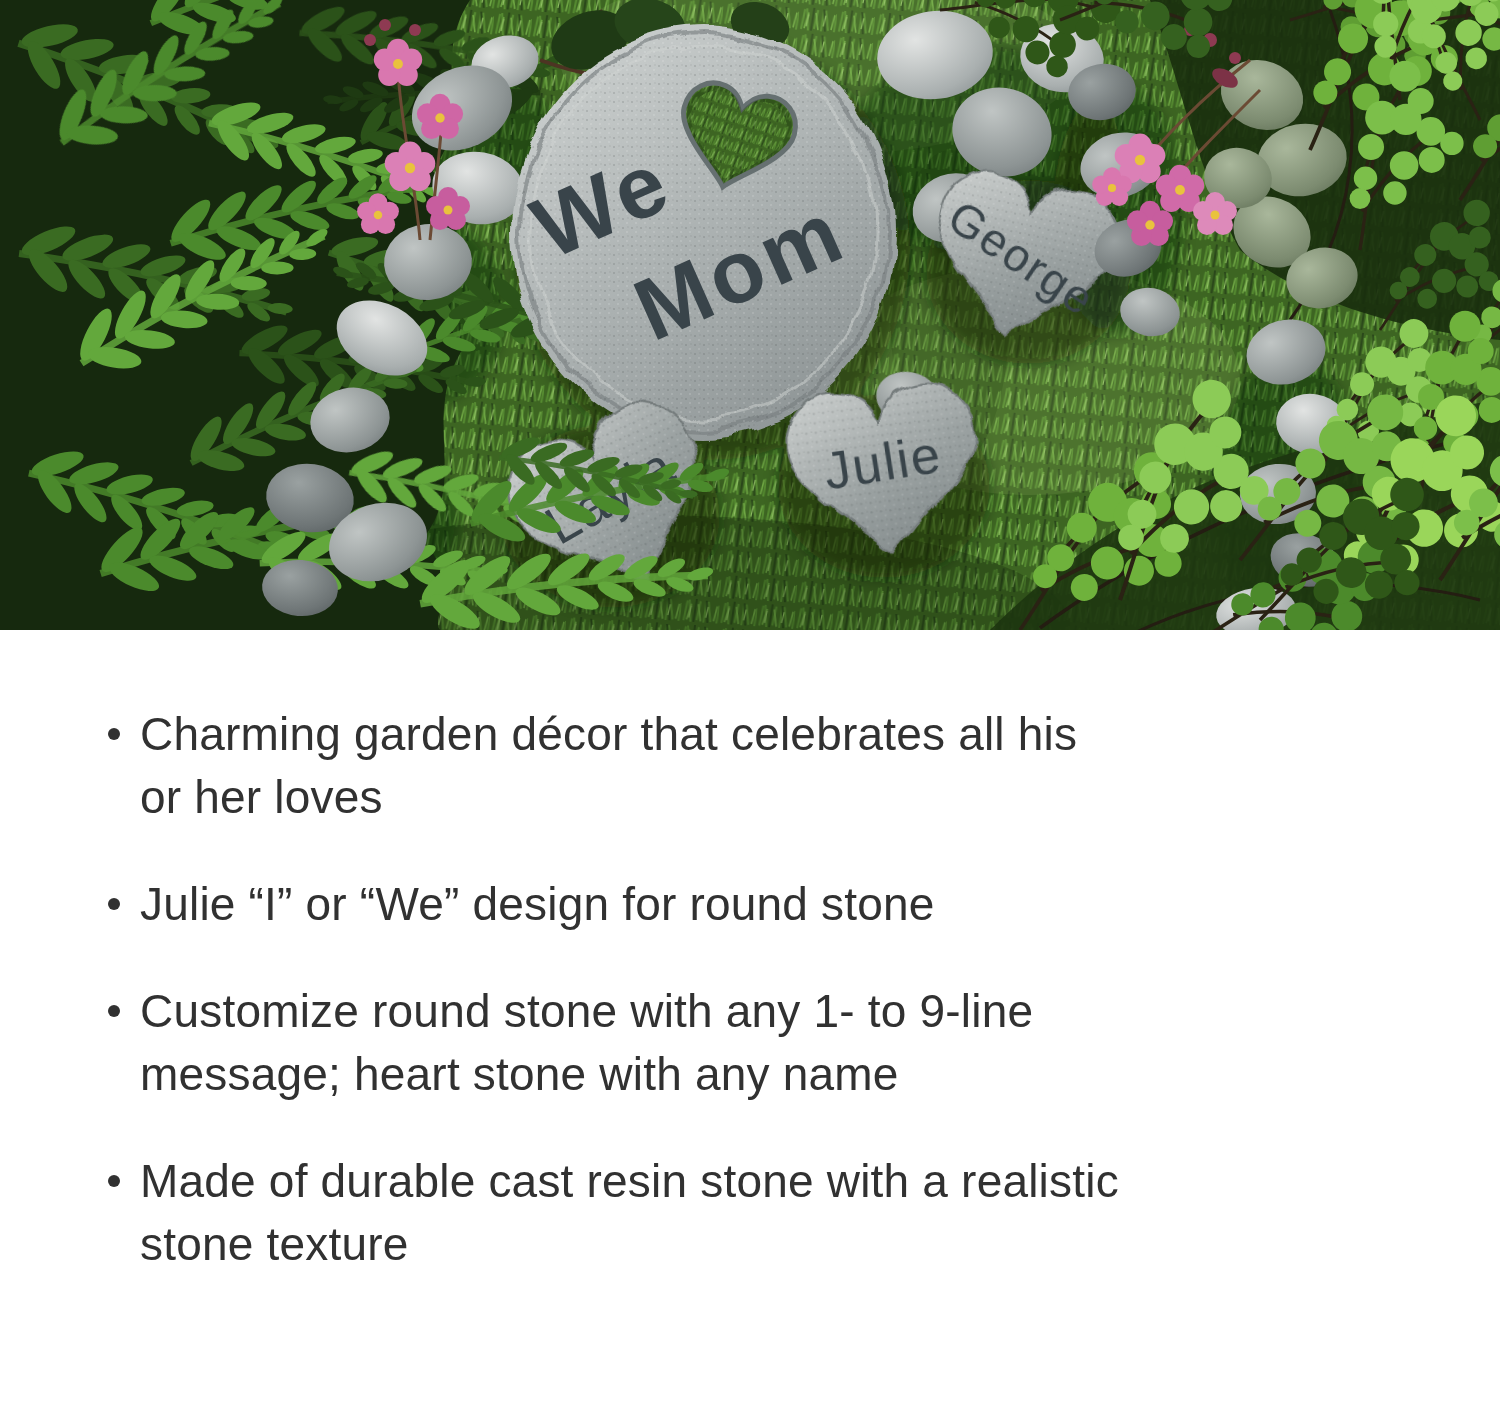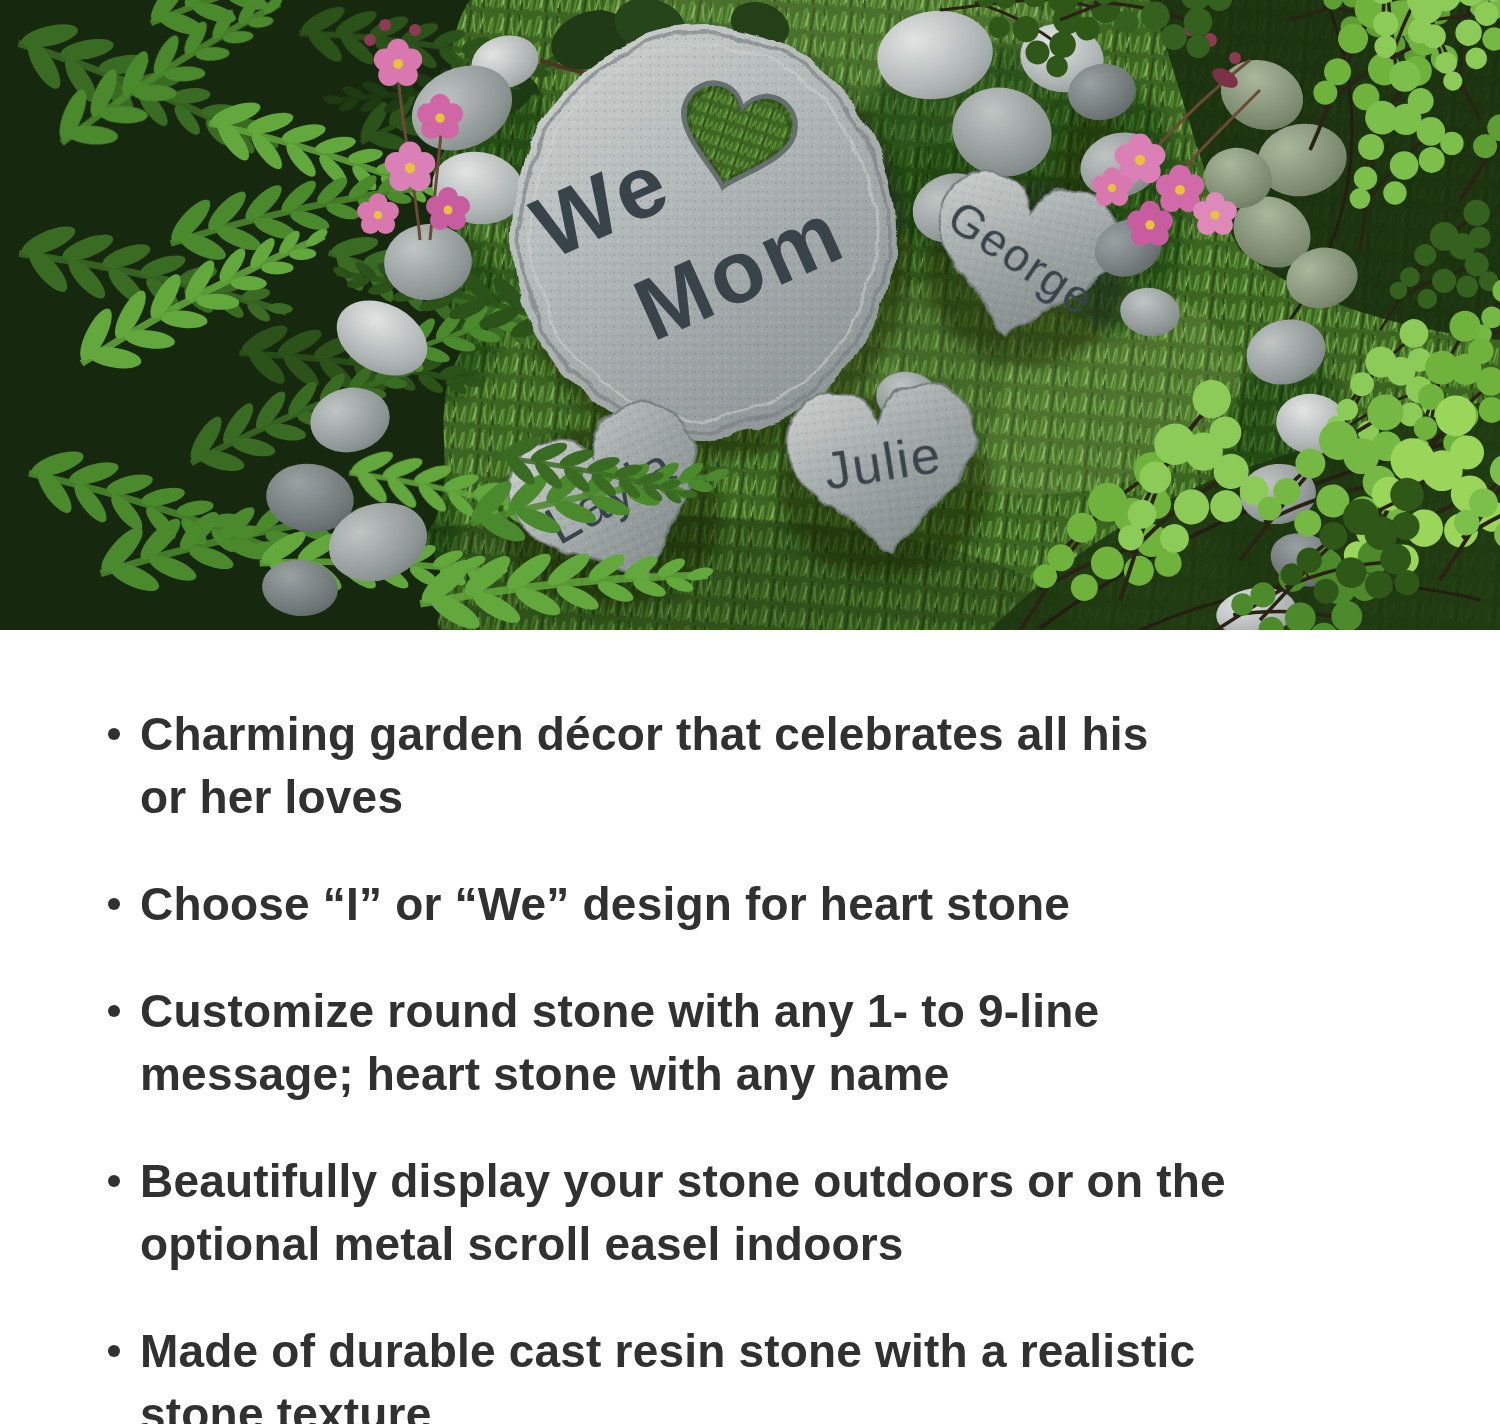--- a/index.html
+++ b/index.html
@@ -12,21 +12,21 @@
 
   
   .stoneTxt{fill:#39444a;font-family:"Liberation Sans",sans-serif;}
   .bigTxt{font-size:88px;font-weight:700;letter-spacing:4px;}
   .nameTxt{font-size:50px;font-weight:400;letter-spacing:2px;}
 
   
   .bullets{margin:73px 0 0 0;padding:0;list-style:none;}
   .bullets li{
     position:relative;margin:0 0 44px 0;padding:0 60px 0 140px;
-    font-size:46px;line-height:63px;font-weight:700;color:#313131;
+    font-size:46px;line-height:63px;font-weight:400;color:#313131;
     white-space:pre-line;letter-spacing:0.2px;
   }
   .bullets li::before{
     content:"";position:absolute;left:108px;top:25px;width:12px;height:12px;
     border-radius:50%;background:#313131;
   }
 </style>
 </head>
 <body>
 
@@ -326,20 +326,18 @@
     <use href="#sprig" transform="translate(1260,620) rotate(-10) scale(1.4)" color="#2f5718"></use>
     <use href="#sprig" transform="translate(940,10) rotate(30) scale(1.2)" color="#2f5718"></use>
     <use href="#sprig" transform="translate(1060,20) rotate(15) scale(1.3)" color="#35611f"></use>
   </g>
 </svg>
 </div>
 
 <ul class="bullets">
   <li>Charming garden décor that celebrates all his
 or her loves</li>
-  <li>Choose “I” or “We” design for heart stone</li>
+  <li>Julie “I” or “We” design for round stone</li>
   <li>Customize round stone with any 1- to 9-line
 message; heart stone with any name</li>
-  <li>Beautifully display your stone outdoors or on the
-optional metal scroll easel indoors</li>
   <li>Made of durable cast resin stone with a realistic
 stone texture</li>
 </ul>
 
 </body></html>

